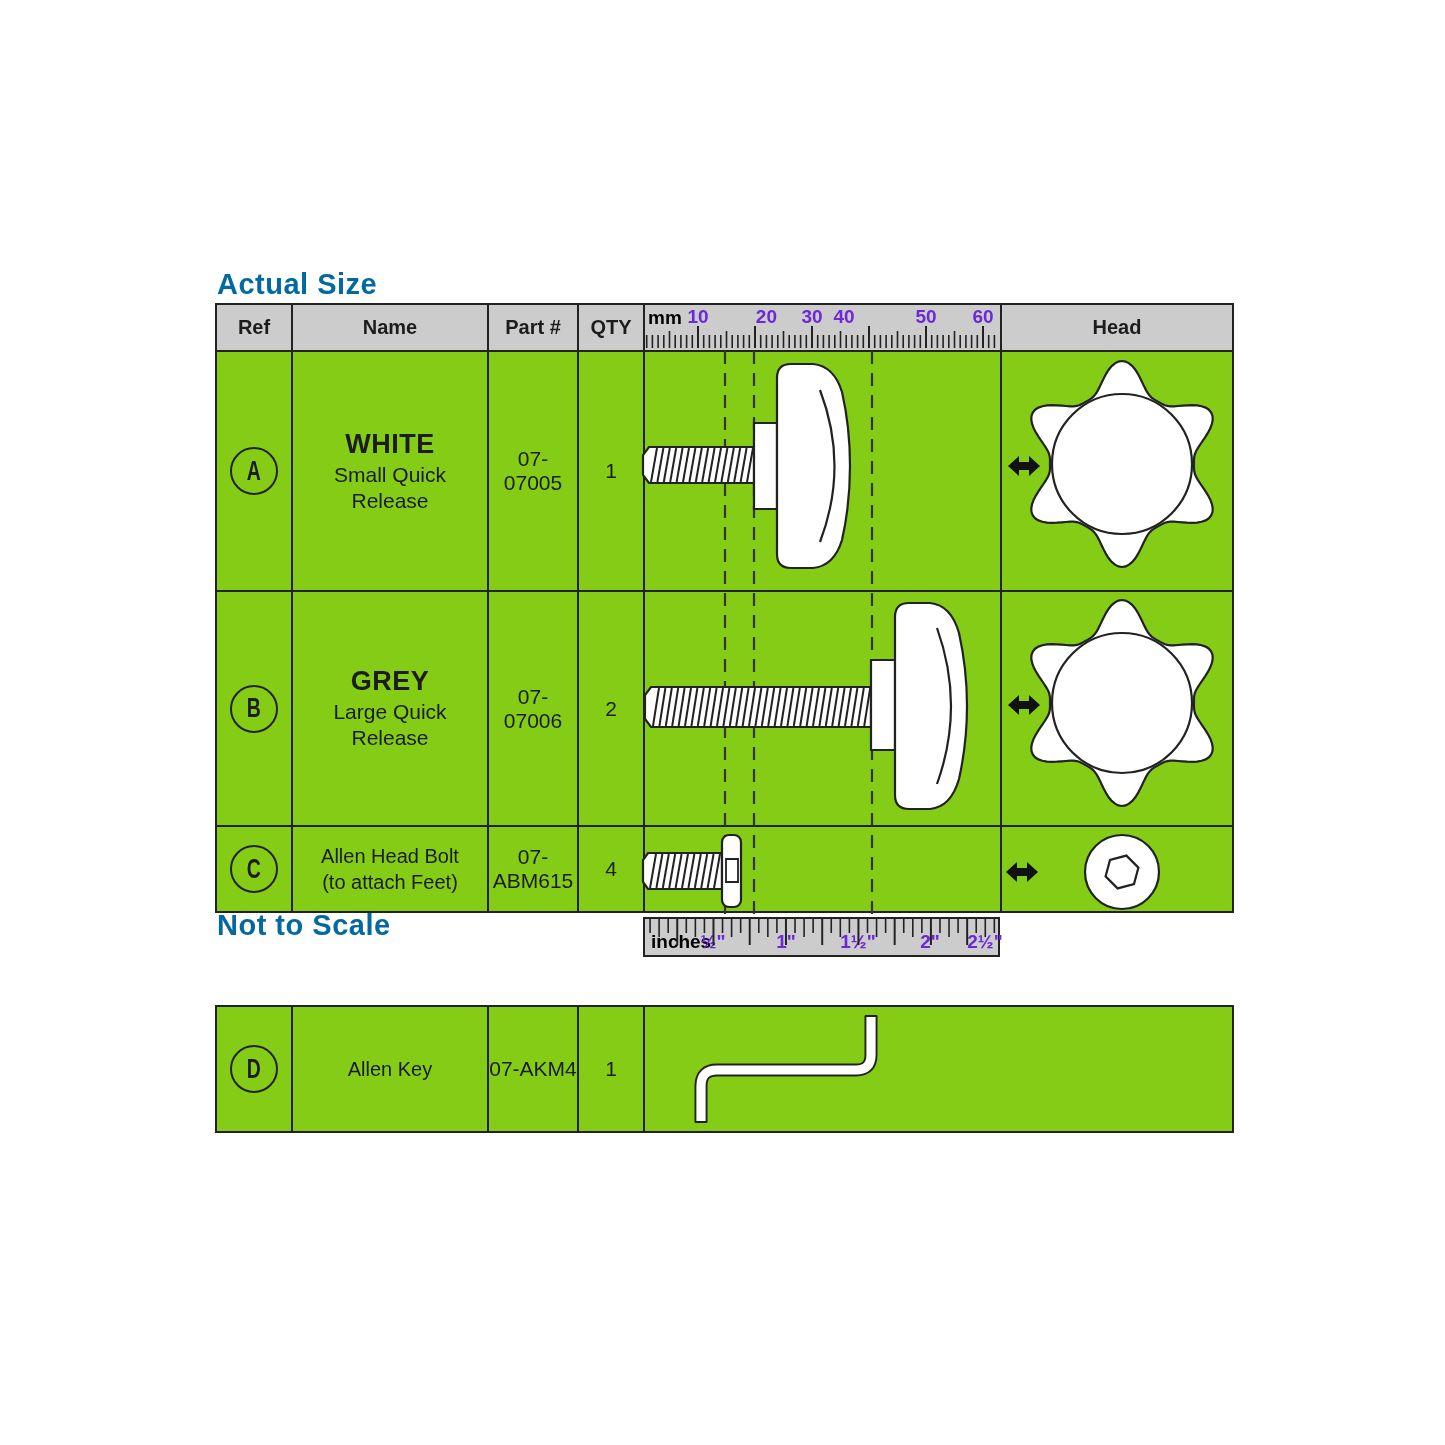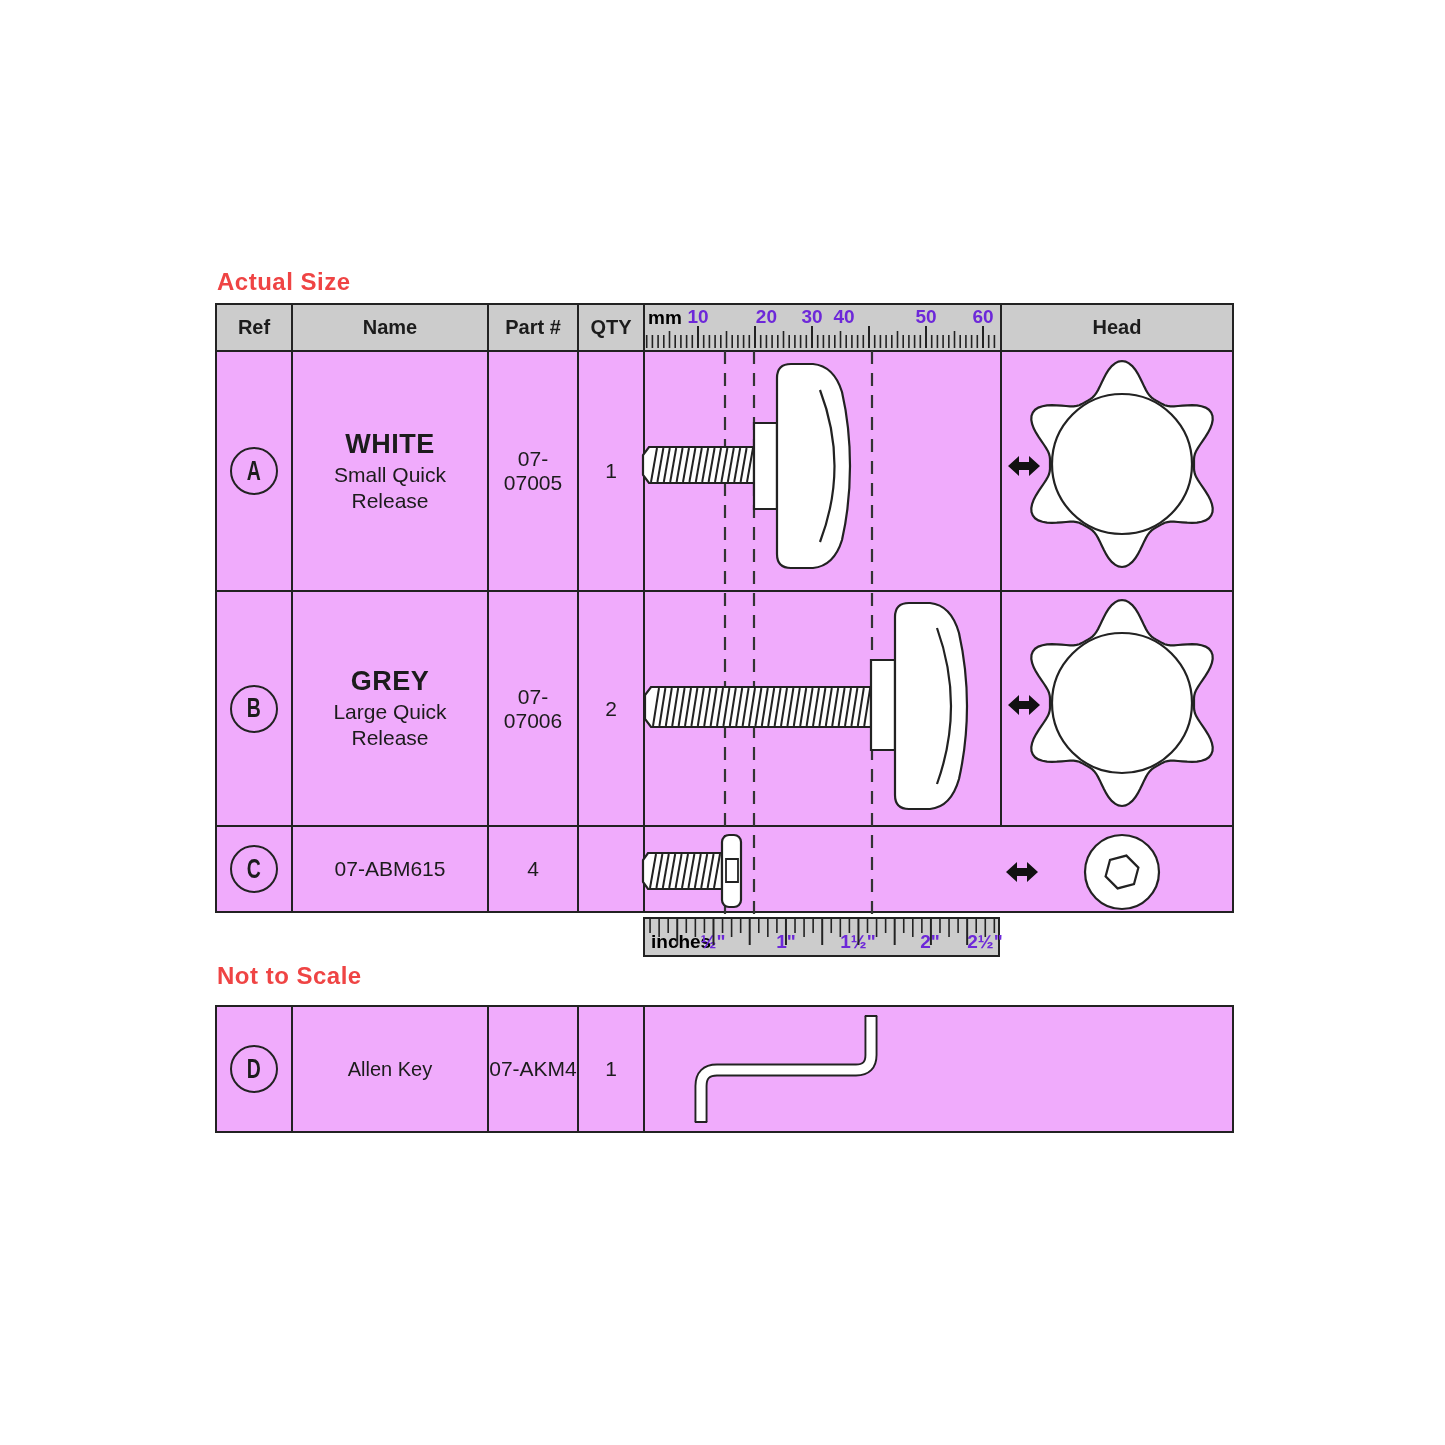--- a/index.html
+++ b/index.html
@@ -3,25 +3,25 @@
 <meta charset="utf-8">
 <style>
   :root{
     --grey:#cccccc;
     --line:#222222;
     --text:#1c1c1c;
   }
   html,body{margin:0;padding:0;background:#ffffff;}
   #page{position:relative;width:1445px;height:1445px;background:#fff;overflow:hidden;
         font-family:"Liberation Sans", sans-serif;color:var(--text);}
-  .heading{position:absolute;font-size:24px;font-weight:bold;letter-spacing:.5px;color:#ef4444;}
+  .heading{position:absolute;font-size:29px;font-weight:bold;letter-spacing:.5px;color:#0369a1;}
   #heading-actual{left:217px;top:268px;}
-  #heading-scale{left:217px;top:962px;}
-
-  .tbl{position:absolute;display:grid;border:2px solid var(--line);background:#f0abfc;}
+  #heading-scale{left:217px;top:909px;}
+
+  .tbl{position:absolute;display:grid;border:2px solid var(--line);background:#84cc16;}
   #tbl-main{left:215px;top:303px;grid-template-columns:76px 196px 90px 66px 357px 230px;
             grid-template-rows:47px 240px 235px 84px;}
   #tbl-nts{left:215px;top:1005px;grid-template-columns:76px 196px 90px 66px 587px;
            grid-template-rows:124px;}
   .cell{border-right:2px solid var(--line);border-bottom:2px solid var(--line);
         display:flex;flex-direction:column;align-items:center;justify-content:center;
         text-align:center;position:relative;}
   .lc{border-right:none;}
   .lr{border-bottom:none;}
   .hdr{background:var(--grey);font-weight:bold;font-size:20px;}
@@ -86,20 +86,24 @@
     </div>
     <div class="cell pn">07-07006</div>
     <div class="cell qty">2</div>
     <div class="cell"></div>
     <div class="cell lc"></div>
 
     <div class="cell lr">
       <div class="refc">
           <span>C</span>
         </div>
+    </div>
+    <div class="cell lr">
+      <div class="name-plain">Allen Head Bolt</div>
+      <div class="name-plain">(to attach Feet)</div>
     </div>
     <div class="cell lr pn">07-ABM615</div>
     <div class="cell lr qty">4</div>
     <div class="cell lr"></div>
     <div class="cell lc lr"></div>
   </div>
 
   <span class="unit-label" style="left:648px;top:307px;">mm</span>
   <span class="rlabel" style="left:676px;top:306px;">10</span>
   <span class="rlabel" style="left:733px;top:306px;text-align:right;">20</span>

